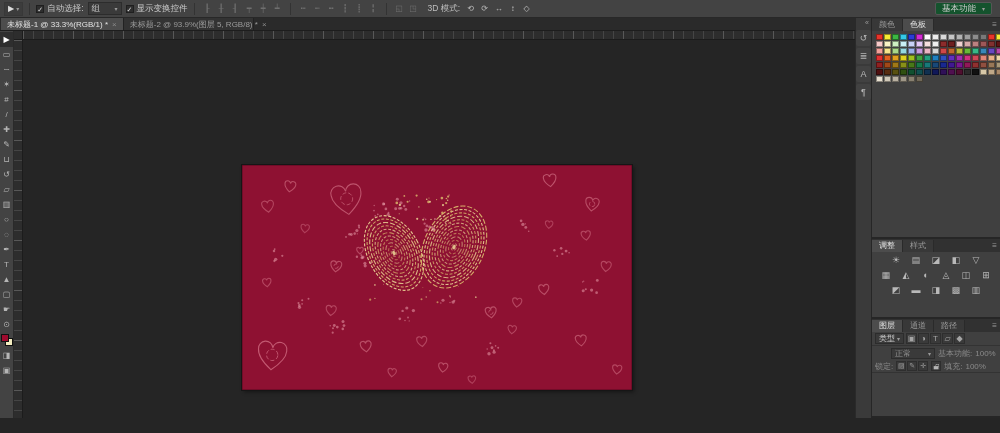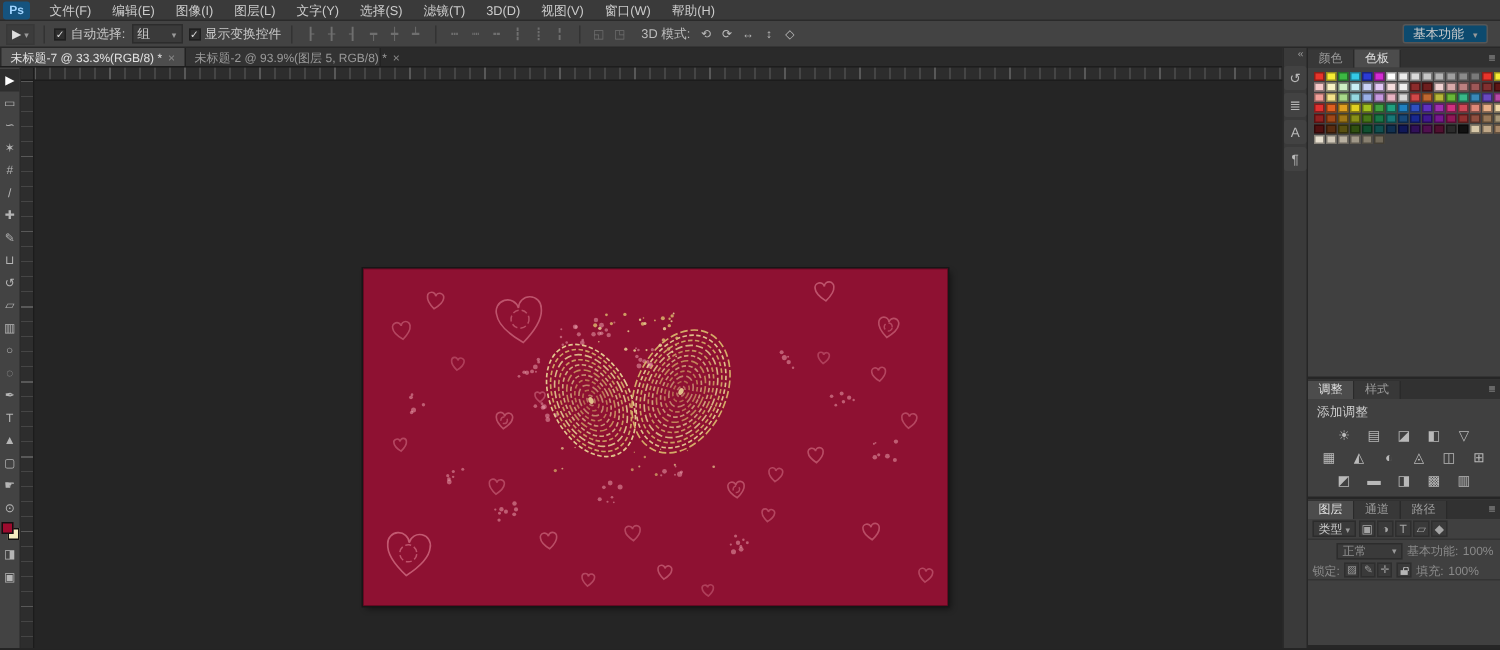--- a/index.html
+++ b/index.html
@@ -18,21 +18,21 @@
   .tool-preview { display:flex; align-items:center; gap:2px; padding:0 3px; height:14px; border:1px solid #383838; background:#3c3c3c; color:#ddd; font-size:8px; }
   .sep { width:1px; height:12px; background:#333; margin:0 2px; }
   .check { display:flex; align-items:center; gap:3px; color:#c8c8c8; font-size:8.5px; }
   .checkbox { width:8px; height:8px; background:#2e2e2e; border:1px solid #1f1f1f; color:#ddd; font-size:7px; line-height:7px; text-align:center; }
   .dropdown { display:flex; align-items:center; gap:3px; background:#3a3a3a; border:1px solid #2c2c2c; height:13px; padding:0 3px; color:#ccc; font-size:8.5px; min-width:34px; justify-content:space-between; }
   .dd-caret { font-size:6px; color:#999; }
   .icon-group { display:flex; gap:1px; }
   .opt-icon { width:13px; height:13px; display:flex; align-items:center; justify-content:center; color:#6f6f6f; font-size:8px; }
   .opt-icon.lit { color:#bbb; }
   .label3d { color:#bdbdbd; font-size:8.5px; margin-left:4px; }
-  .workspace-btn { position:absolute; right:8px; top:2px; height:13px; background:#0c4a6e; border:1px solid #565656; border-radius:2px;
+  .workspace-btn { position:absolute; right:8px; top:2px; height:13px; background:#14532d; border:1px solid #565656; border-radius:2px;
     display:flex; align-items:center; gap:6px; padding:0 6px; color:#ccc; font-size:8.5px; }
 
   
   #main { display:flex; height:400px; }
   #left-stack { width:855px; display:flex; flex-direction:column; }
 
   
   #tabbar { height:13px; background:#2a2a2a; display:flex; align-items:flex-end; padding-left:1px; border-bottom:1px solid #1d1d1d; }
   .doc-tab { height:12px; display:flex; align-items:center; gap:4px; padding:0 6px; font-size:8px; color:#9a9a9a;
     background:#333333; border-right:1px solid #222; max-width:130px; white-space:nowrap; }
@@ -105,36 +105,20 @@
   .layer-name.italic { font-style:italic; }
   .padlock { position:relative; width:7px; height:7px; display:inline-block; margin-right:3px; }
   .padlock:before { content:""; position:absolute; left:1.5px; top:0; width:3px; height:3px; border:1px solid #b5b5b5; border-bottom:none; border-radius:2px 2px 0 0; }
   .padlock:after { content:""; position:absolute; left:0; top:3px; width:6px; height:4px; background:#b5b5b5; }
 </style>
 </head>
 <body>
 
 <div id="app">
 
-  <div id="menubar">
-    <div id="ps-logo">Ps</div>
-    <div id="menus" style="display:flex;">
-        <div class="menu-item">文件(F)</div>
-        <div class="menu-item">编辑(E)</div>
-        <div class="menu-item">图像(I)</div>
-        <div class="menu-item">图层(L)</div>
-        <div class="menu-item">文字(Y)</div>
-        <div class="menu-item">选择(S)</div>
-        <div class="menu-item">滤镜(T)</div>
-        <div class="menu-item">3D(D)</div>
-        <div class="menu-item">视图(V)</div>
-        <div class="menu-item">窗口(W)</div>
-        <div class="menu-item">帮助(H)</div>
-      </div>
-  </div>
 
   <div id="optionsbar">
     <div class="tool-preview">
       <span>▶</span>
       <span class="dd-caret">▾</span>
     </div>
     <span class="sep"></span>
     <label class="check">
       <span class="checkbox">✓</span>
       <span>自动选择:</span>
@@ -181,21 +165,21 @@
     <div class="workspace-btn">
       <span>基本功能</span>
       <span class="dd-caret">▾</span>
     </div>
   </div>
 
   <div id="main">
     <div id="left-stack">
       <div id="tabbar">
           <div class="doc-tab active">
-            <span>未标题-7 @ 33.3%(RGB/8) *</span>
+            <span>未标题-1 @ 33.3%(RGB/1) *</span>
             <span class="tab-close">×</span>
           </div>
           <div class="doc-tab">
             <span>未标题-2 @ 93.9%(图层 5, RGB/8) *</span>
             <span class="tab-close">×</span>
           </div>
         </div>
       <div id="workarea">
         <div id="toolbar">
             <div class="tool selected">▶</div>
@@ -612,21 +596,20 @@
             <div class="swatch" style="background: rgb(112, 104, 88);"></div>
           </div>
       </div>
 
       <div class="panel" id="panel-adjust">
         <div class="panel-header" id="adjust-tabs">
             <div class="panel-tab active">调整</div>
             <div class="panel-tab">样式</div>
           </div>
         <span class="panel-menu">≡</span>
-        <div class="adjust-label">添加调整</div>
         <div id="adjust-rows">
             <div class="adjust-row">
               <span class="adjust-icon">☀</span>
               <span class="adjust-icon">▤</span>
               <span class="adjust-icon">◪</span>
               <span class="adjust-icon">◧</span>
               <span class="adjust-icon">▽</span>
             </div>
             <div class="adjust-row">
               <span class="adjust-icon">▦</span>

